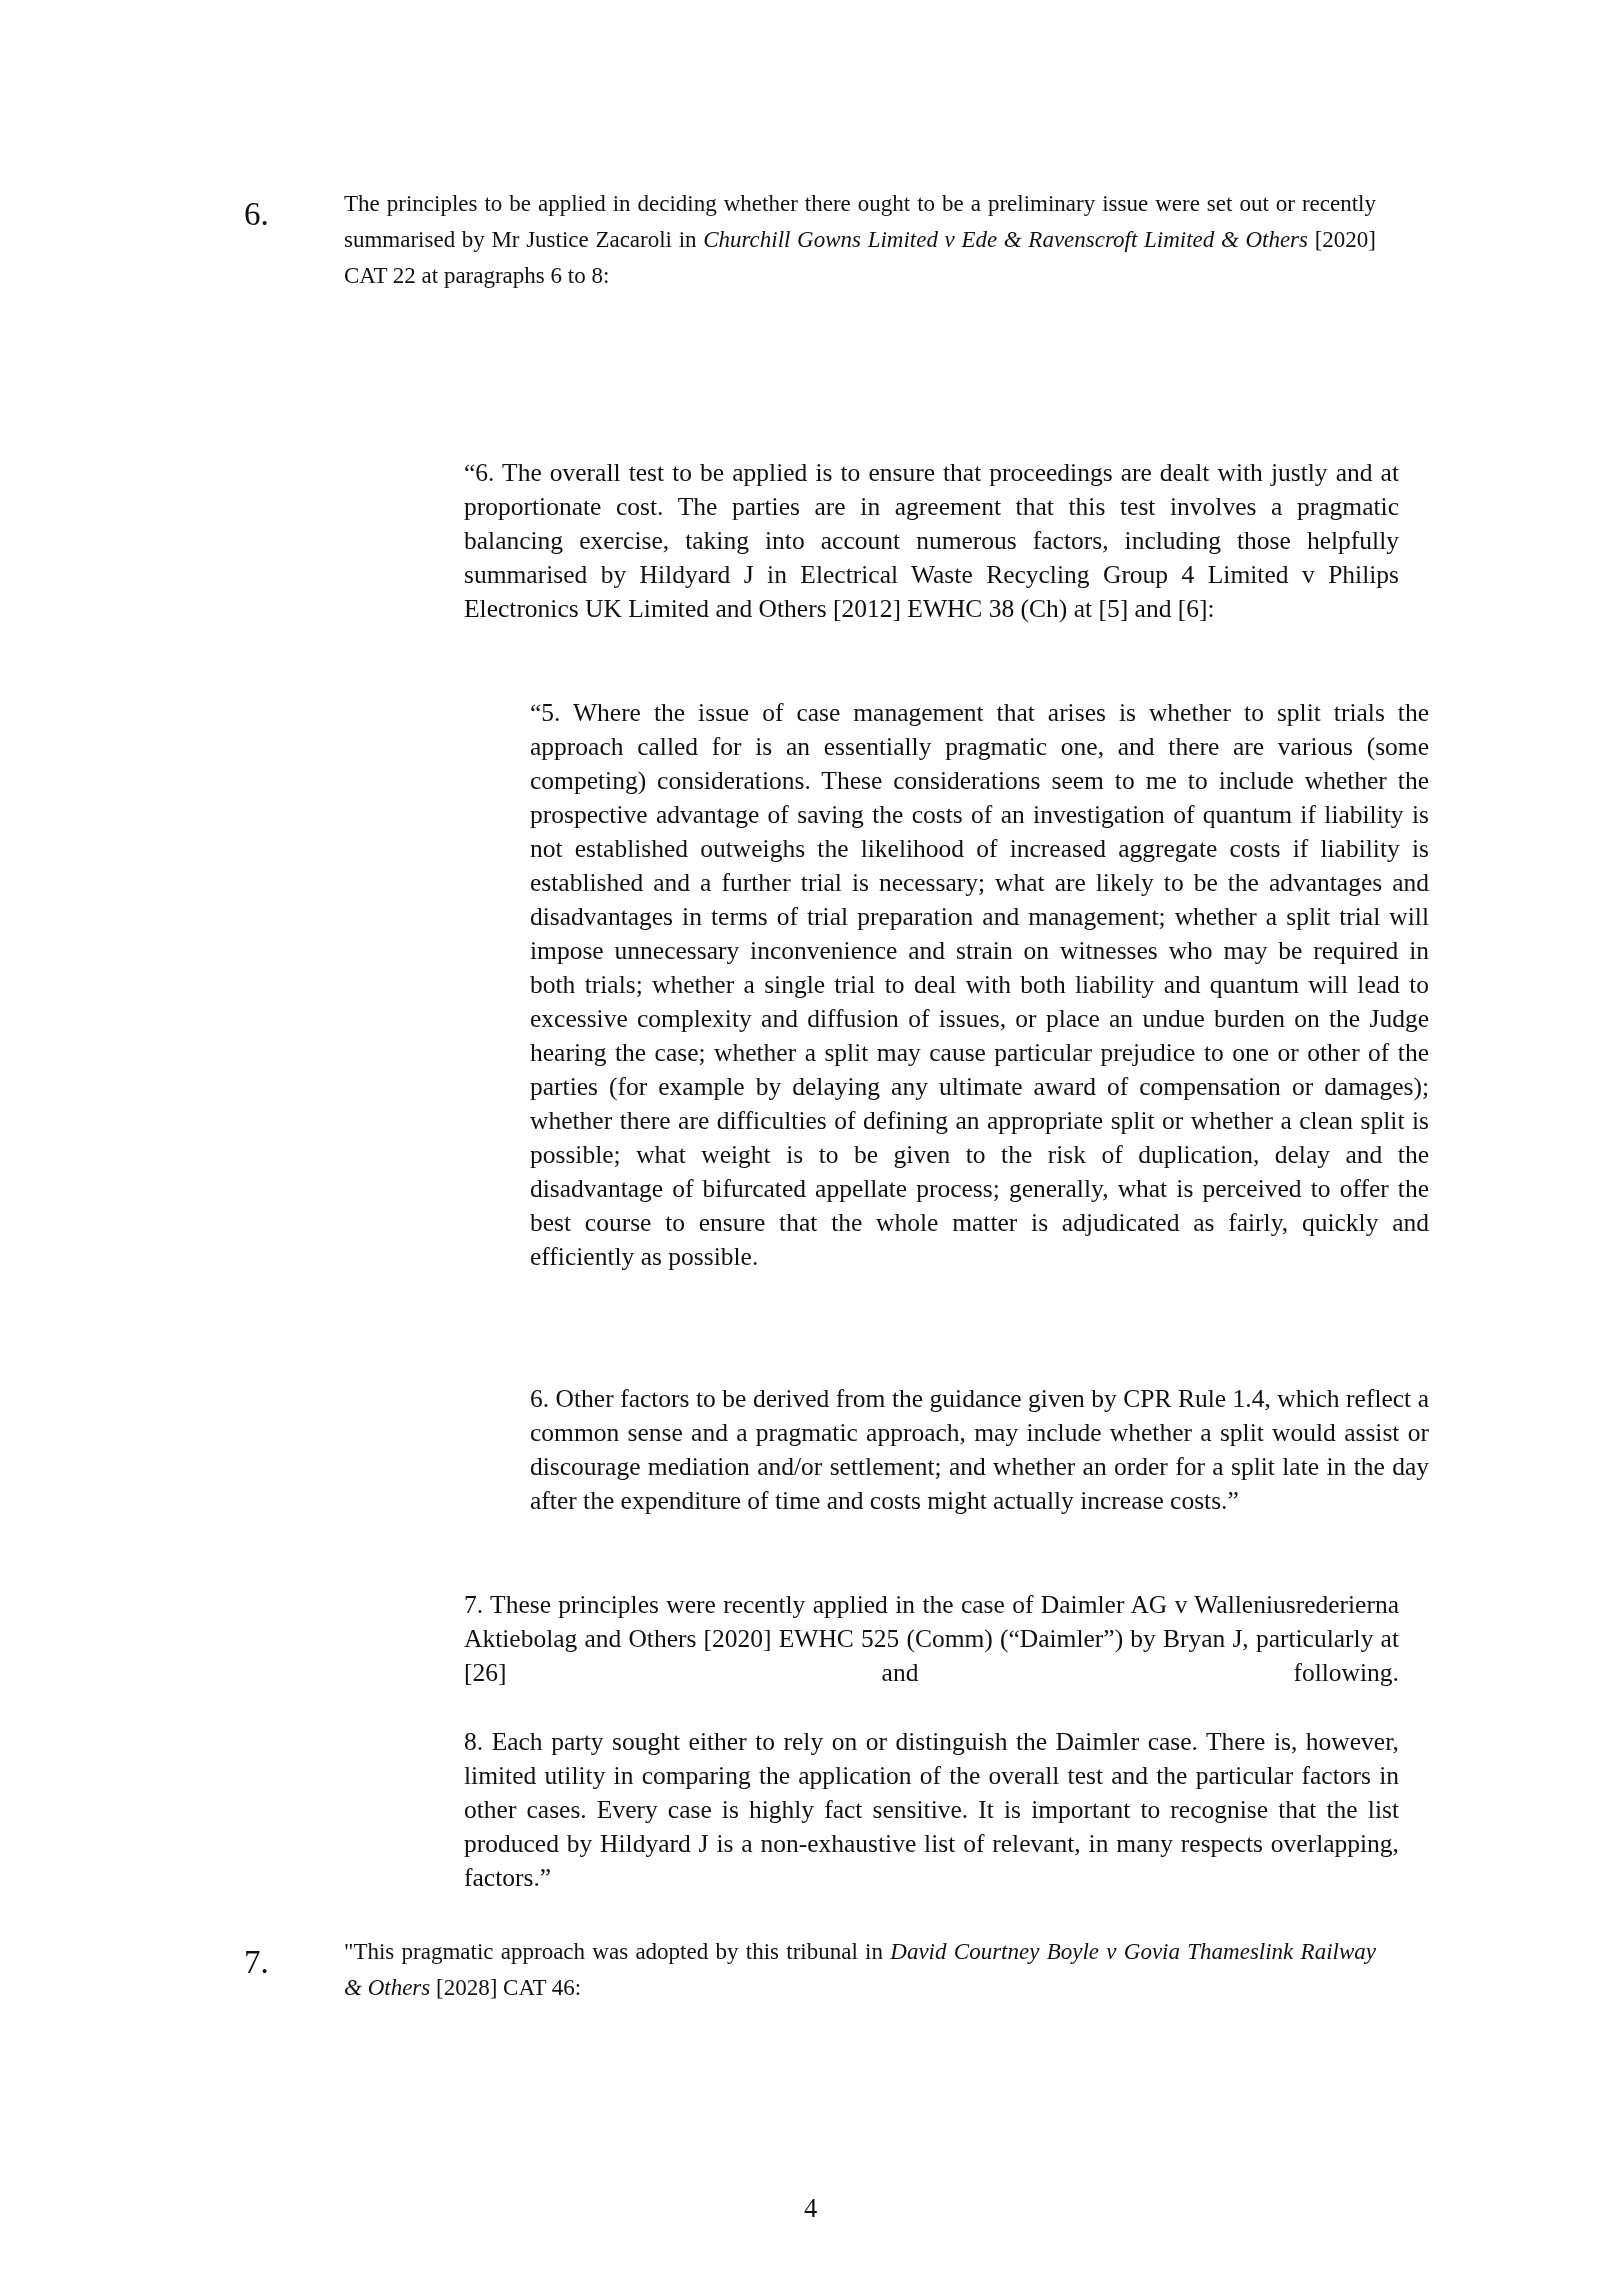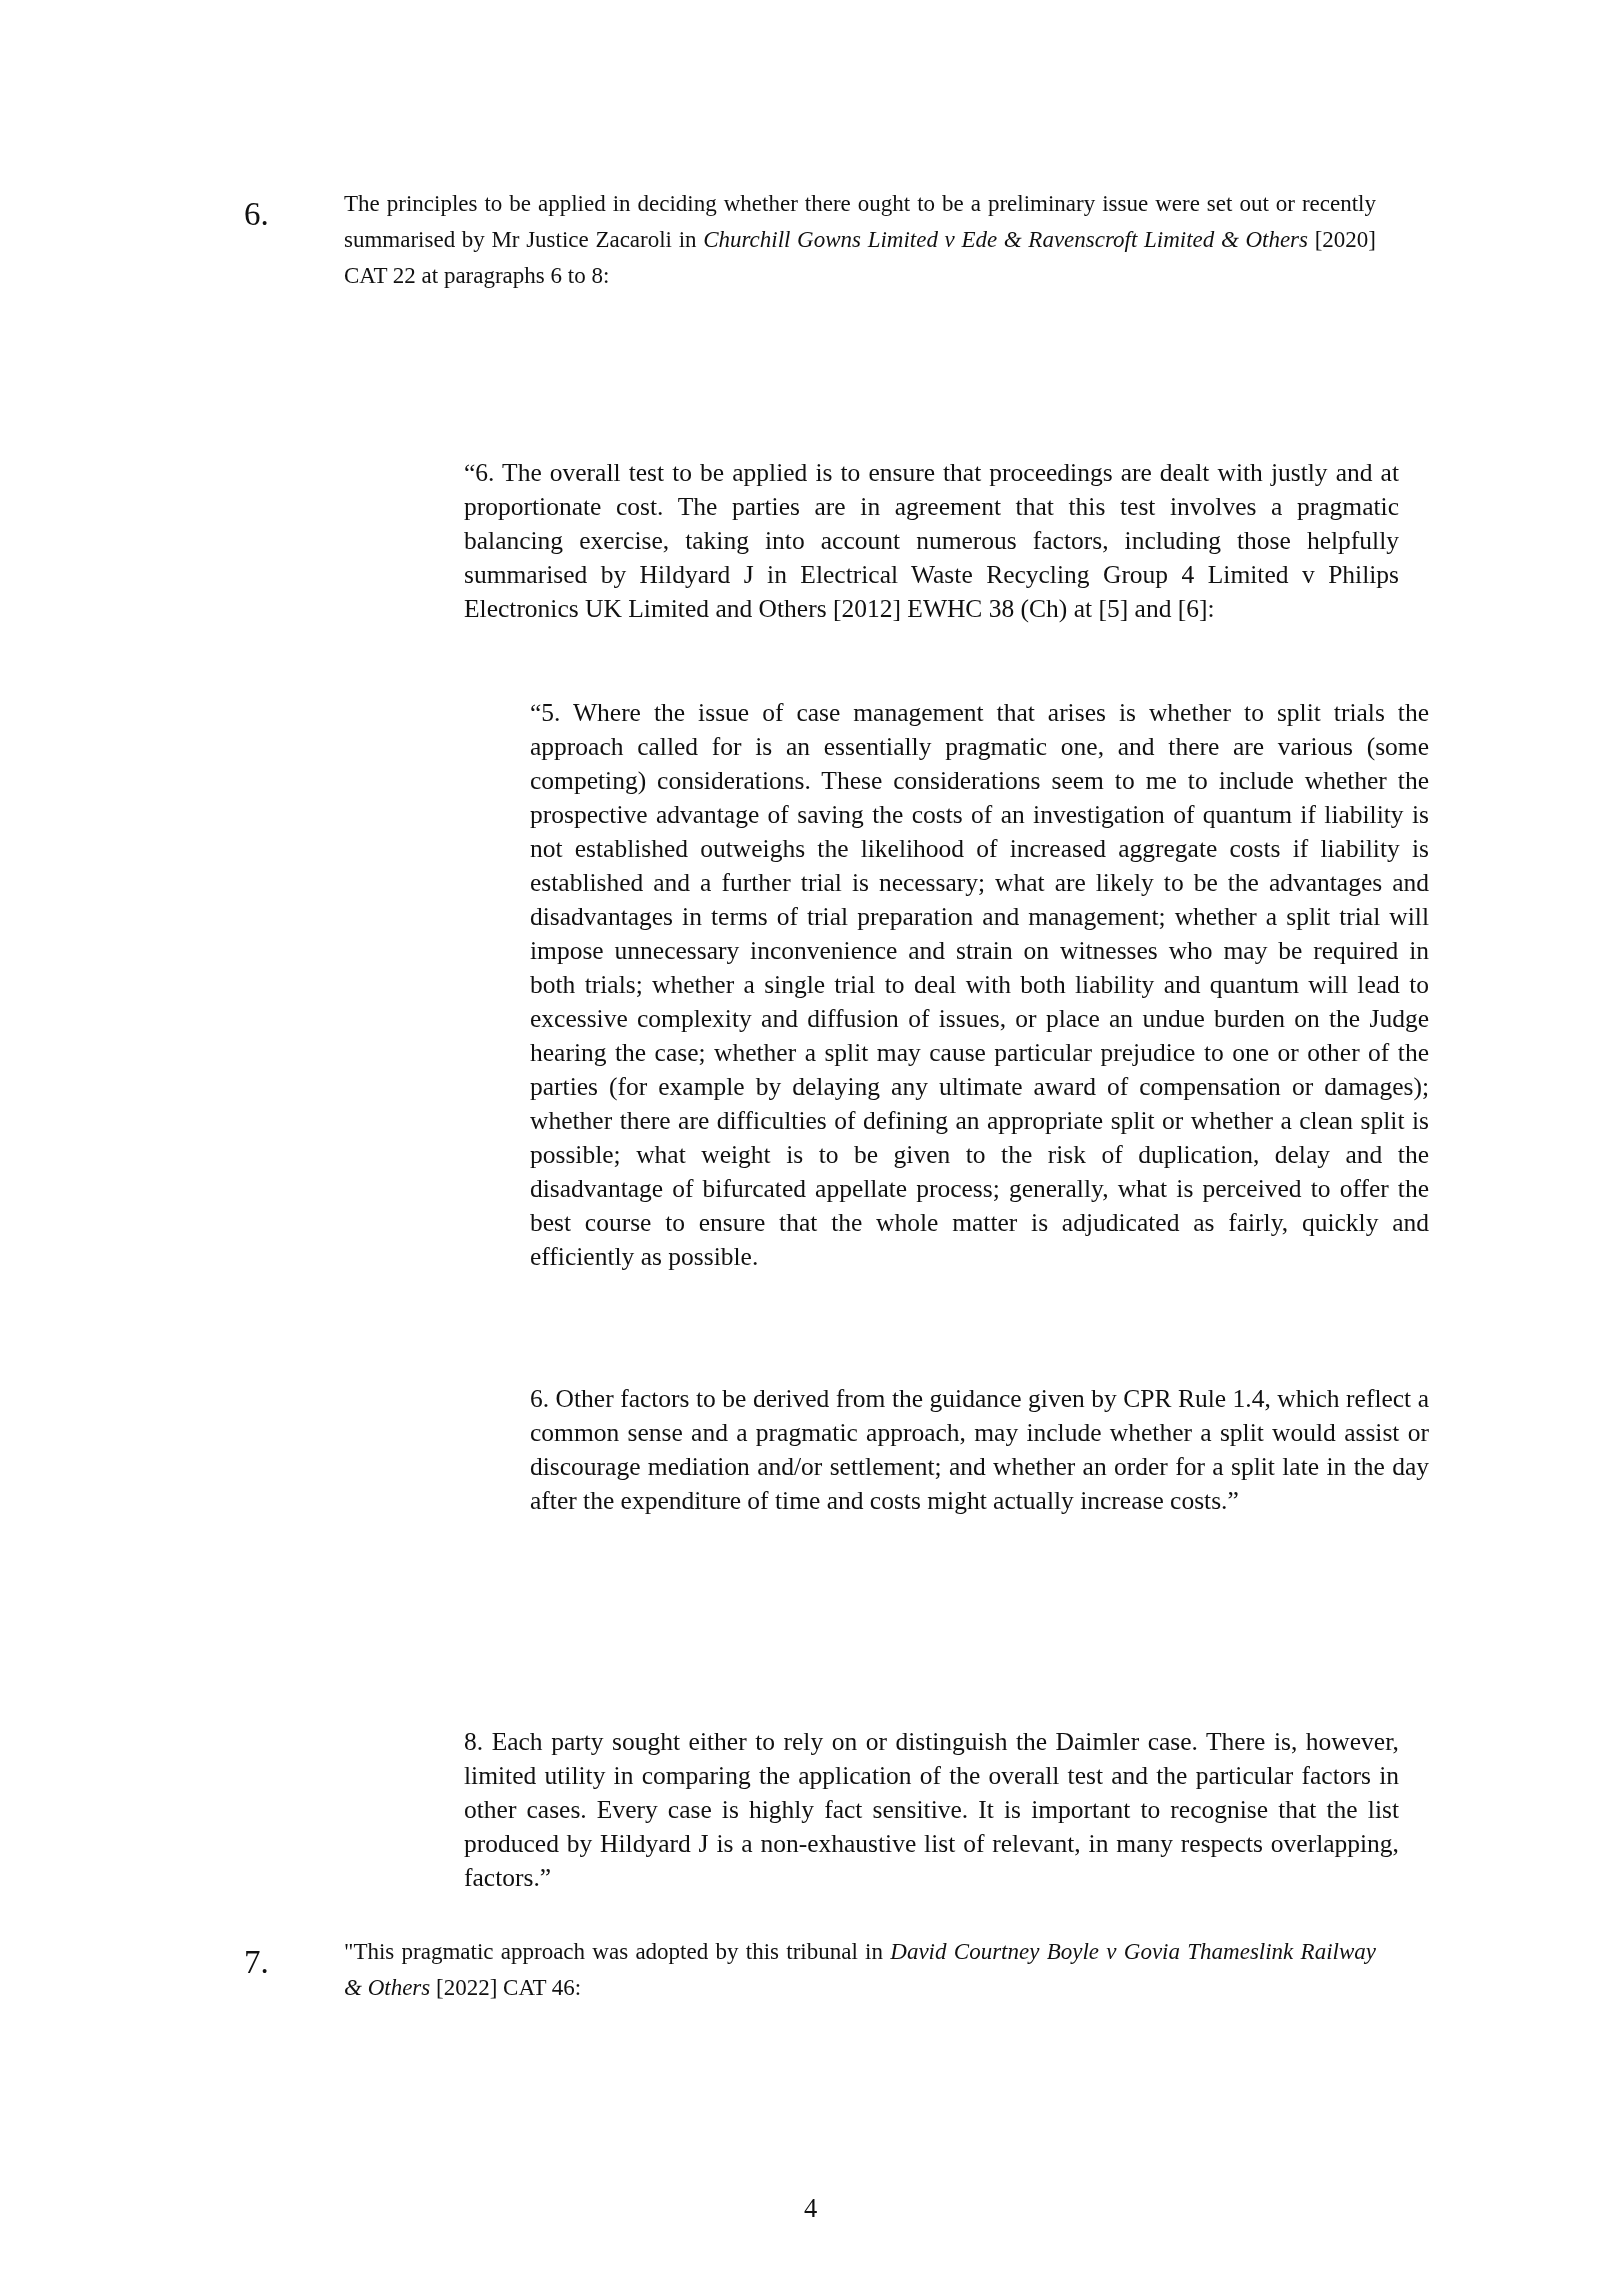--- a/index.html
+++ b/index.html
@@ -71,21 +71,22 @@
 
   <div class="para-num" style="top:186px;">6.</div>
   <div class="para-body" style="top:186px;"><span>The principles to be applied in deciding whether there ought to be a preliminary issue were set out or recently summarised by Mr Justice Zacaroli in </span><i>Churchill Gowns Limited v Ede &amp; Ravenscroft Limited &amp; Others</i><span> [2020] CAT 22 at paragraphs 6 to 8:</span></div>
 
   <div class="quote" style="top:456px;">“6. The overall test to be applied is to ensure that proceedings are dealt with justly and at proportionate cost. The parties are in agreement that this test involves a pragmatic balancing exercise, taking into account numerous factors, including those helpfully summarised by Hildyard J in Electrical Waste Recycling Group 4 Limited v Philips Electronics UK Limited and Others [2012] EWHC 38 (Ch) at [5] and [6]:</div>
 
   <div class="quote nested" style="top:696px;">“5. Where the issue of case management that arises is whether to split trials the approach called for is an essentially pragmatic one, and there are various (some competing) considerations. These considerations seem to me to include whether the prospective advantage of saving the costs of an investigation of quantum if liability is not established outweighs the likelihood of increased aggregate costs if liability is established and a further trial is necessary; what are likely to be the advantages and disadvantages in terms of trial preparation and management; whether a split trial will impose unnecessary inconvenience and strain on witnesses who may be required in both trials; whether a single trial to deal with both liability and quantum will lead to excessive complexity and diffusion of issues, or place an undue burden on the Judge hearing the case; whether a split may cause particular prejudice to one or other of the parties (for example by delaying any ultimate award of compensation or damages); whether there are difficulties of defining an appropriate split or whether a clean split is possible; what weight is to be given to the risk of duplication, delay and the disadvantage of bifurcated appellate process; generally, what is perceived to offer the best course to ensure that the whole matter is adjudicated as fairly, quickly and efficiently as possible.</div>
 
   <div class="quote nested" style="top:1382px;">6. Other factors to be derived from the guidance given by CPR Rule 1.4, which reflect a common sense and a pragmatic approach, may include whether a split would assist or discourage mediation and/or settlement; and whether an order for a split late in the day after the expenditure of time and costs might actually increase costs.”</div>
 
+  <div class="quote full-justify" style="top:1588px;">7. These principles were recently applied in the case of Daimler AG v Walleniusrederierna Aktiebolag and Others [2020] EWHC 525 (Comm) (“Daimler”) by Bryan J, particularly at [26] and following.</div>
 
   <div class="quote" style="top:1725px;">8. Each party sought either to rely on or distinguish the Daimler case. There is, however, limited utility in comparing the application of the overall test and the particular factors in other cases. Every case is highly fact sensitive. It is important to recognise that the list produced by Hildyard J is a non-exhaustive list of relevant, in many respects overlapping, factors.”</div>
 
   <div class="para-num" style="top:1934px;">7.</div>
-  <div class="para-body" style="top:1934px;"><span>"This pragmatic approach was adopted by this tribunal in </span><i>David Courtney Boyle v Govia Thameslink Railway &amp; Others</i><span> [2022] CAT 46:</span></div>
+  <div class="para-body" style="top:1934px;"><span>"This pragmatic approach was adopted by this tribunal in </span><i>David Courtney Boyle v Govia Thameslink Railway &amp; Others</i><span> [2028] CAT 46:</span></div>
 
   <div class="page-number">4</div>
 </div>
 
 
 </body></html>

